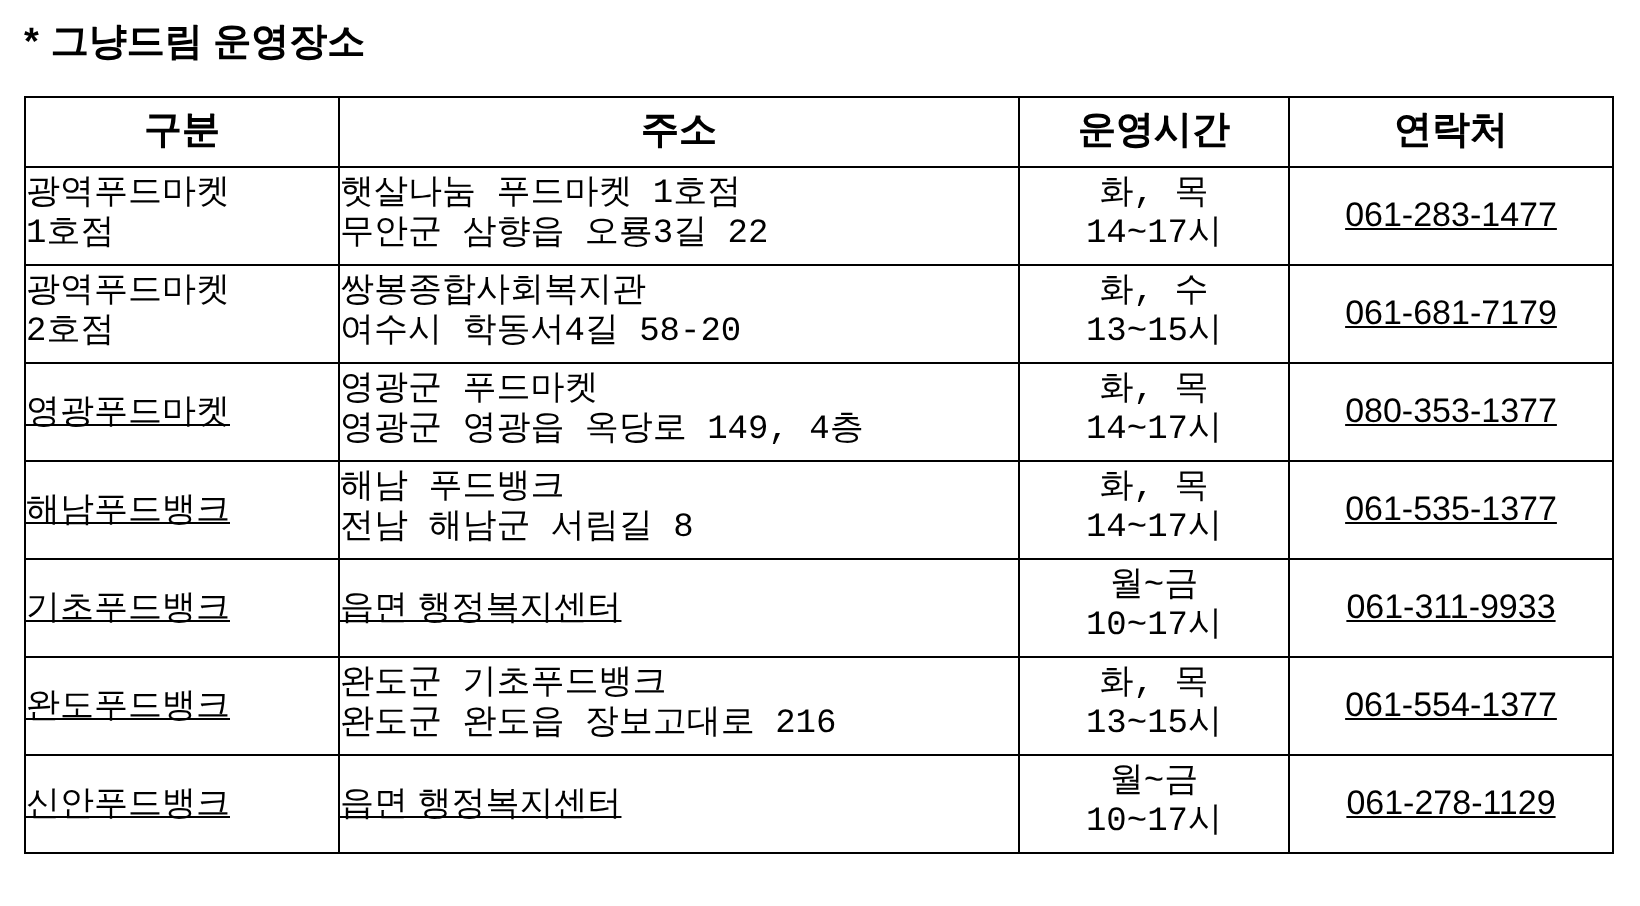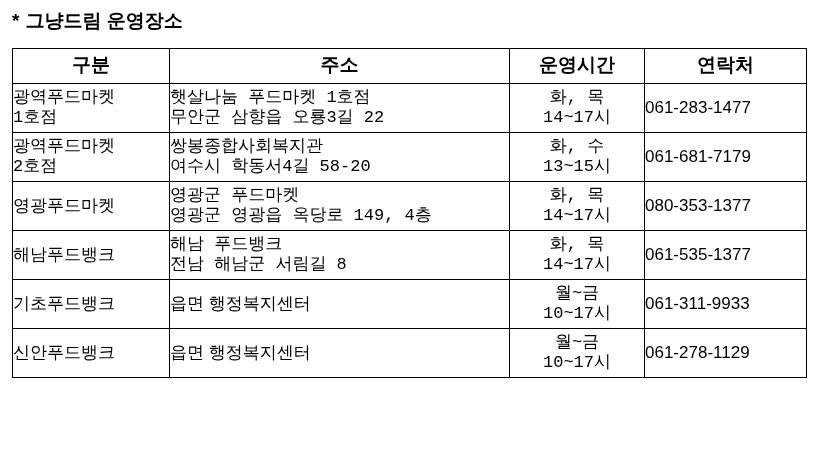--- a/index.html
+++ b/index.html
@@ -68,30 +68,32 @@
   td.cell-addr {
     padding: 3px 0 3px 8px;
     text-align: left;
   }
   td.cell-time {
     padding: 3px 0 3px 6px;
     text-align: center;
   }
   td.cell-tel {
     padding: 3px 0 3px 0;
-    text-align: left;
+    text-align: center;
+    text-decoration: underline;
   }
   .line {
     display: block;
     white-space: nowrap;
     font-family: Liberation Mono, monospace;
   }
   .one-line {
     display: block;
     white-space: nowrap;
+    text-decoration: underline;
   }
 </style>
 </head>
 <body>
 
 <div class="page">
 
   <div class="doc-title">
     <span class="star">*</span><span>그냥드림 운영장소</span>
   </div>
@@ -182,20 +184,34 @@
         <td class="cell-addr">
           <span class="one-line">읍면 행정복지센터</span>
         </td>
         <td class="cell-time">
           <span class="line">월~금</span>
           <span class="line">10~17시</span>
         </td>
         <td class="cell-tel">061-311-9933</td>
       </tr>
 
+      <tr>
+        <td class="cell-div">
+          <span class="one-line">완도푸드뱅크</span>
+        </td>
+        <td class="cell-addr">
+          <span class="line">완도군 기초푸드뱅크</span>
+          <span class="line">완도군 완도읍 장보고대로 216</span>
+        </td>
+        <td class="cell-time">
+          <span class="line">화, 목</span>
+          <span class="line">13~15시</span>
+        </td>
+        <td class="cell-tel">061-554-1377</td>
+      </tr>
 
       <tr>
         <td class="cell-div">
           <span class="one-line">신안푸드뱅크</span>
         </td>
         <td class="cell-addr">
           <span class="one-line">읍면 행정복지센터</span>
         </td>
         <td class="cell-time">
           <span class="line">월~금</span>

